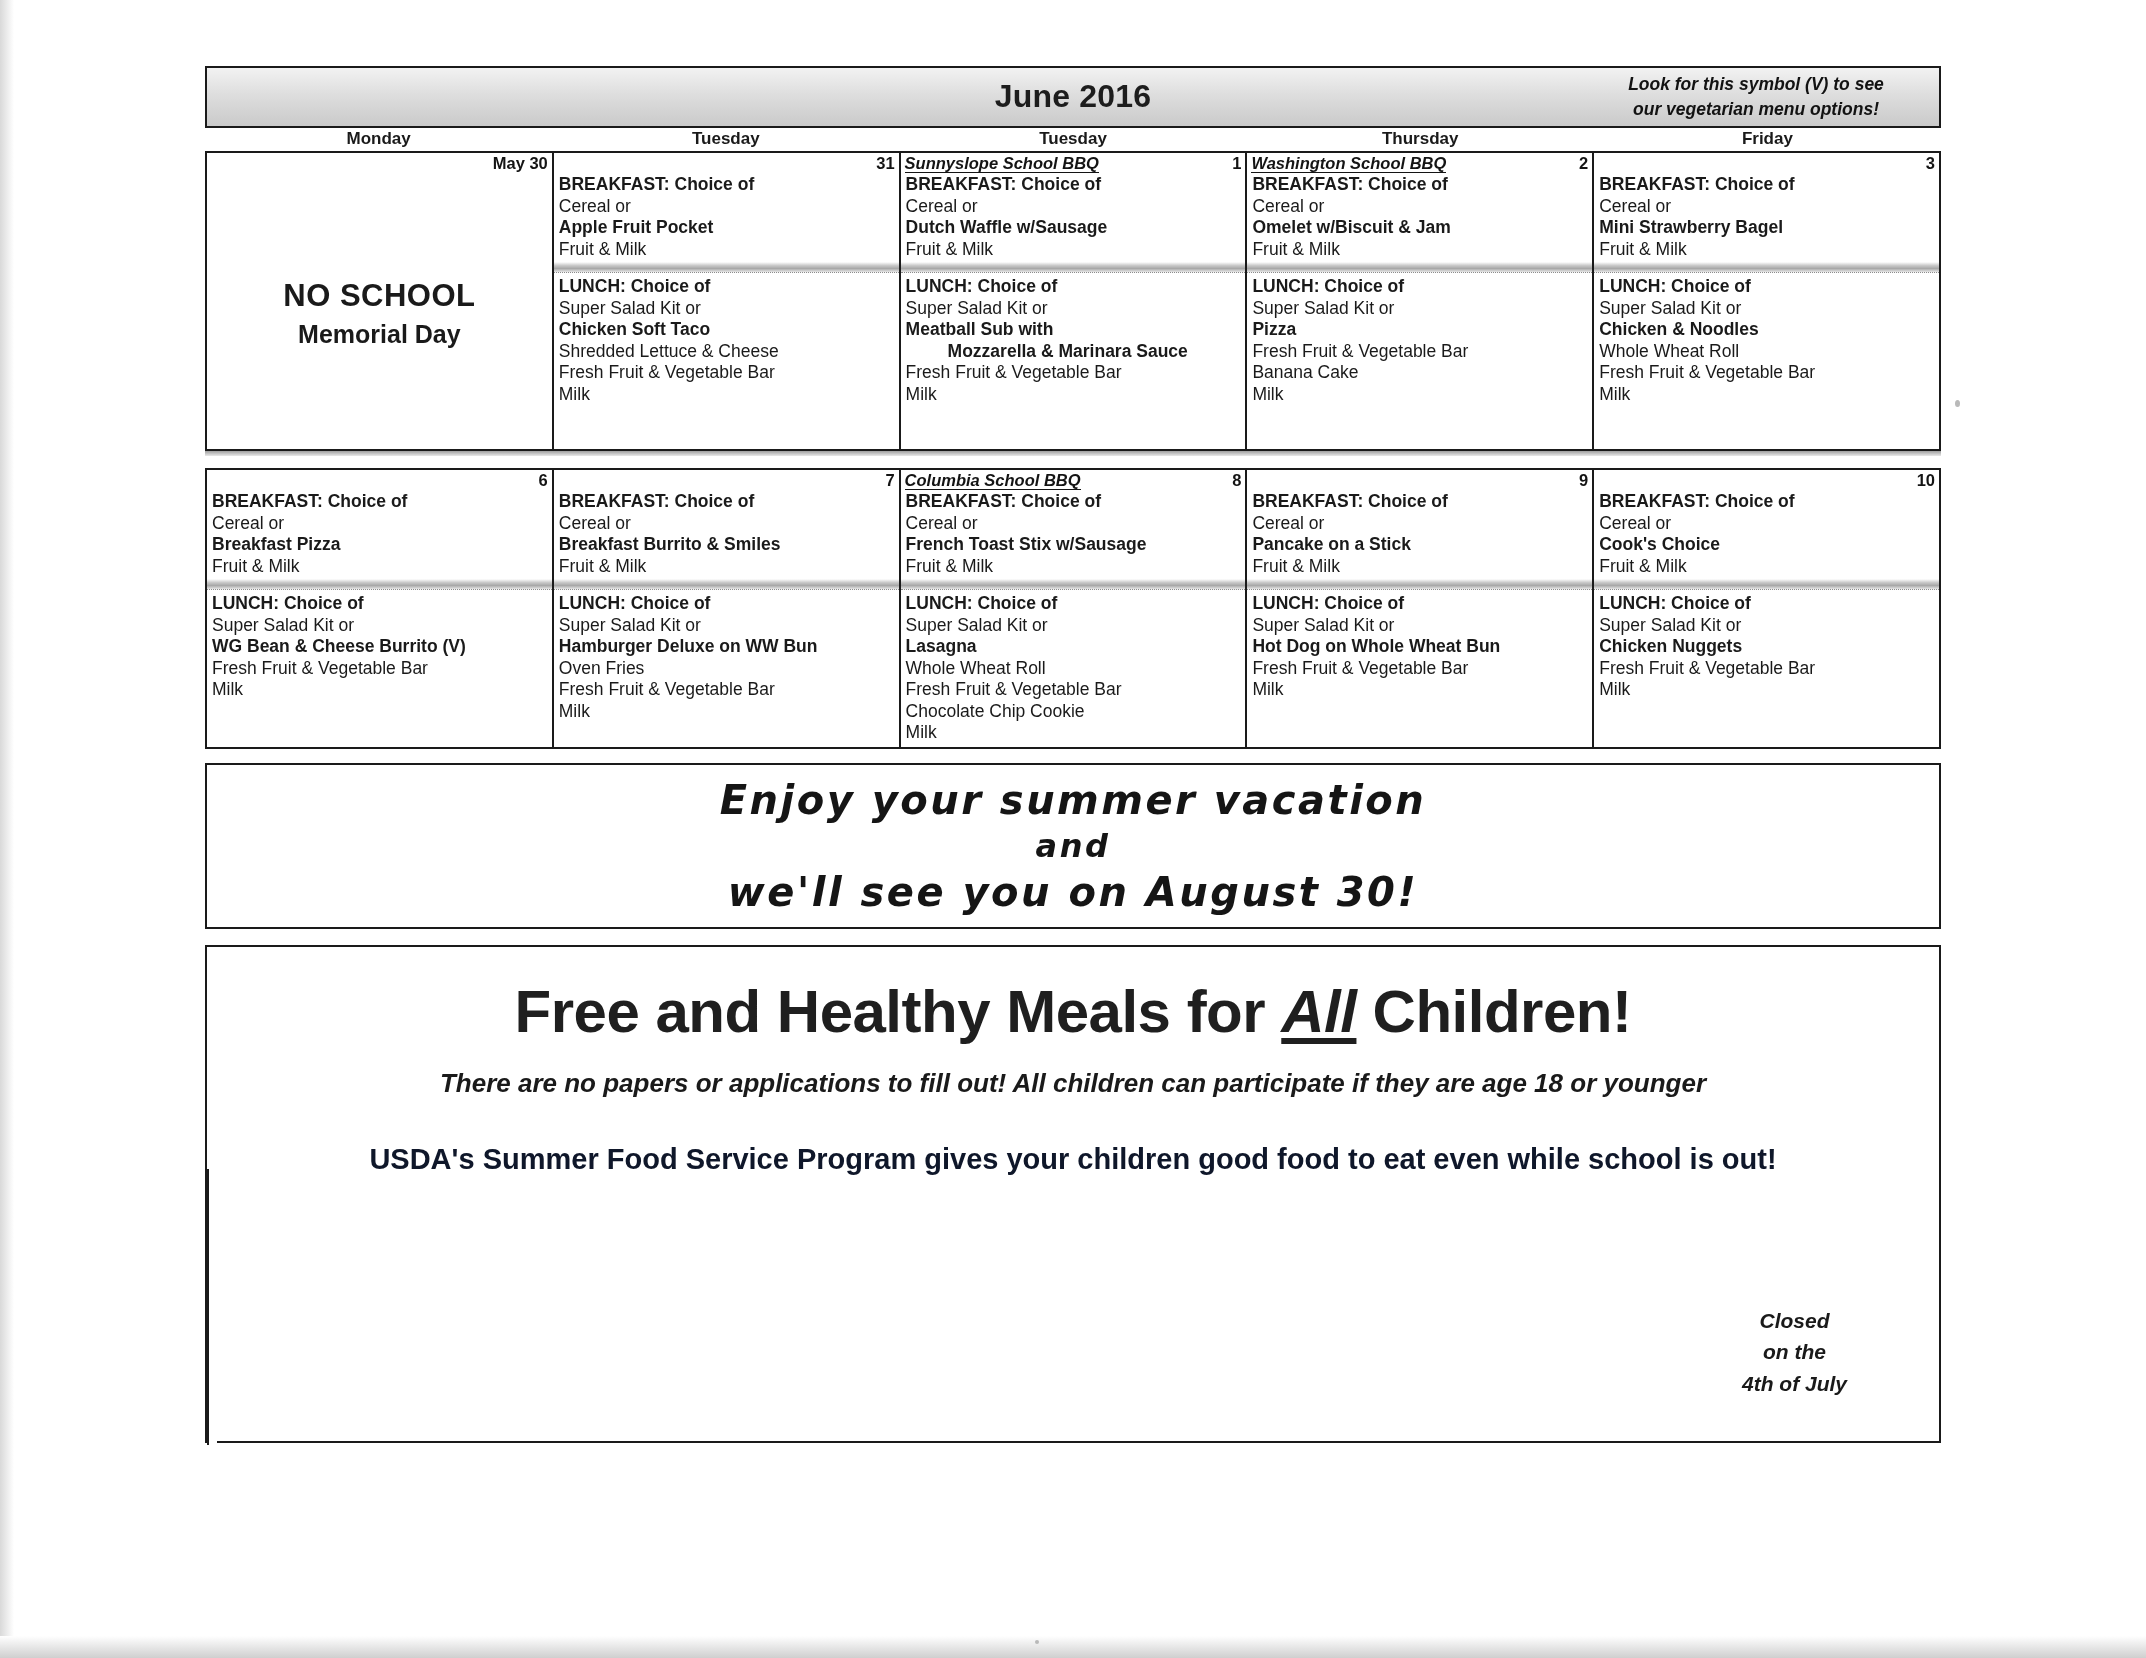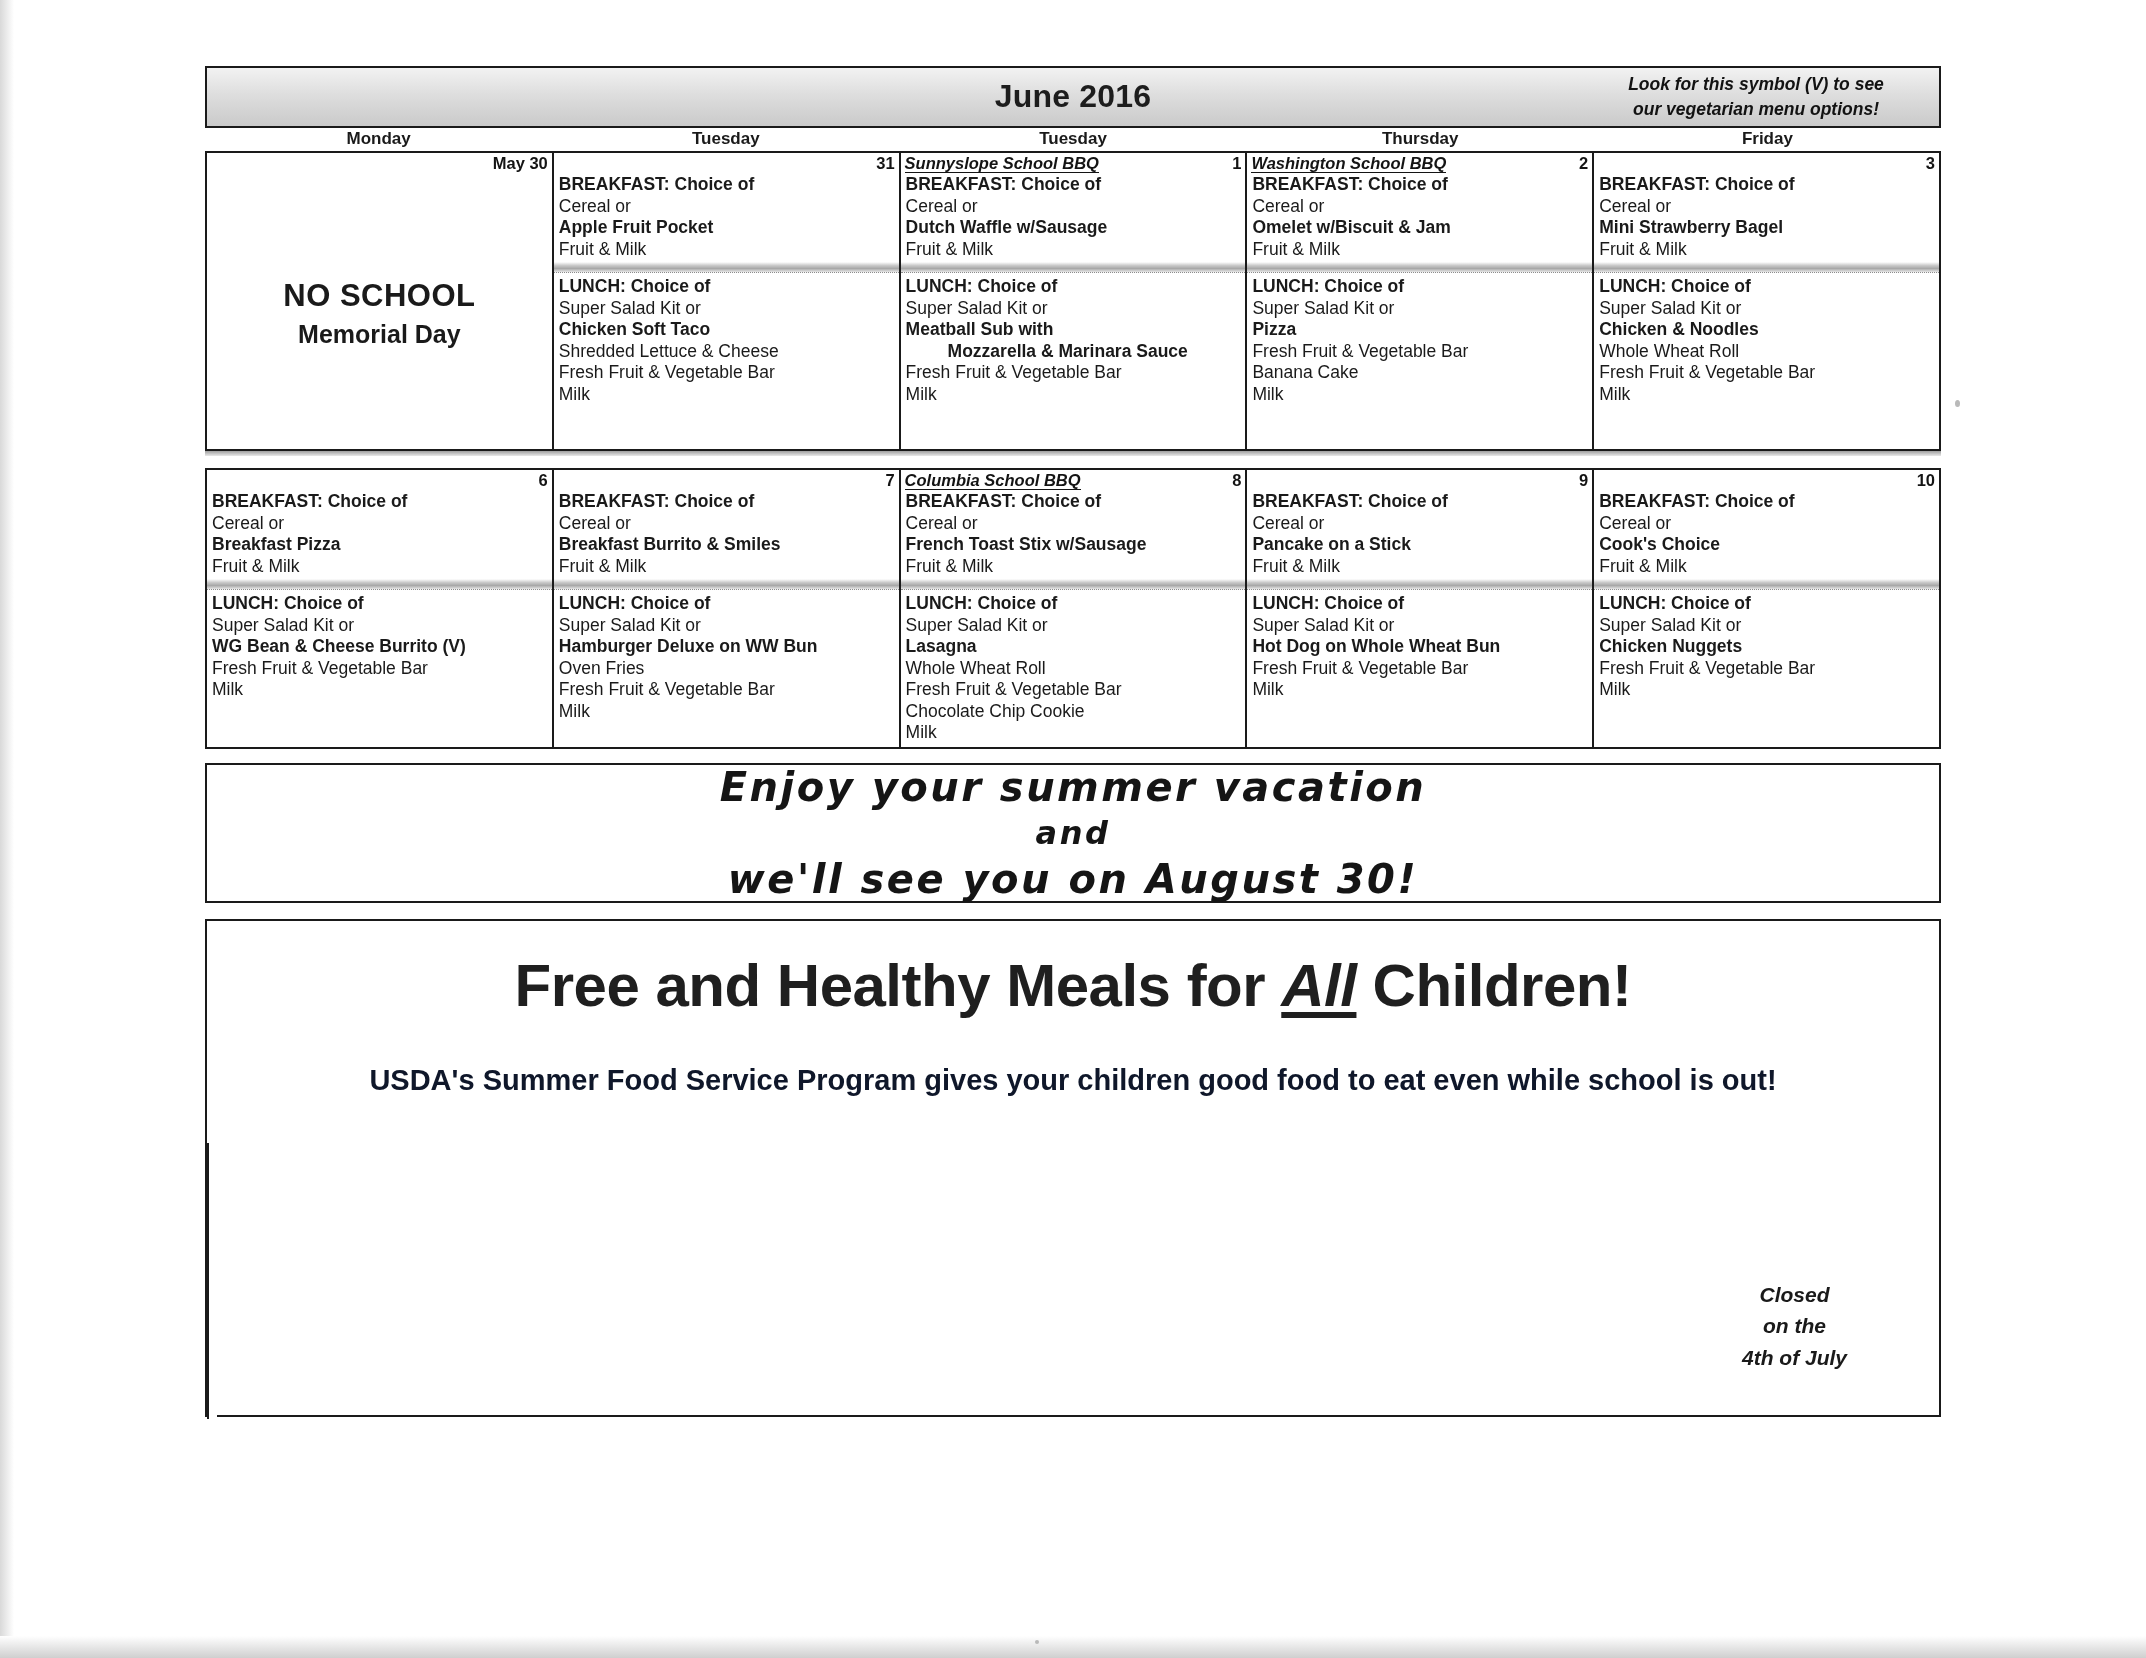--- a/index.html
+++ b/index.html
@@ -167,21 +167,21 @@
     font-size: 25px;
     font-weight: bold;
     color: #1a1a1a;
     margin-top: 6px;
   }
 
   
   .banner {
     margin-top: 14px;
     border: 2.5px solid #1a1a1a;
-    height: 140px;
+    height: 166px;
     display: flex;
     flex-direction: column;
     align-items: center;
     justify-content: center;
     box-sizing: border-box;
     background: #ffffff;
   }
   .banner-line {
     font-family: "DejaVu Sans", sans-serif;
     font-style: italic;
@@ -511,20 +511,21 @@
       <div class="banner-line banner-l1">Enjoy your summer vacation</div>
       <div class="banner-line banner-l2">and</div>
       <div class="banner-line banner-l3">we'll see you on August 30!</div>
     </div>
 
     <div class="promo">
       <div class="promo-divider"></div>
       <div class="promo-head">
         <span>Free and Healthy Meals for </span><span class="em">All</span><span> Children!</span>
       </div>
+      <div class="promo-sub">There are no papers or applications to fill out! All children can participate if they are age 18 or younger</div>
       <div class="promo-usda">USDA's Summer Food Service Program gives your children good food to eat even while school is out!</div>
       <div class="closed-note">
         <div>Closed</div>
         <div>on the</div>
         <div>4th of July</div>
       </div>
     </div>
 
   </div>
 </div>

